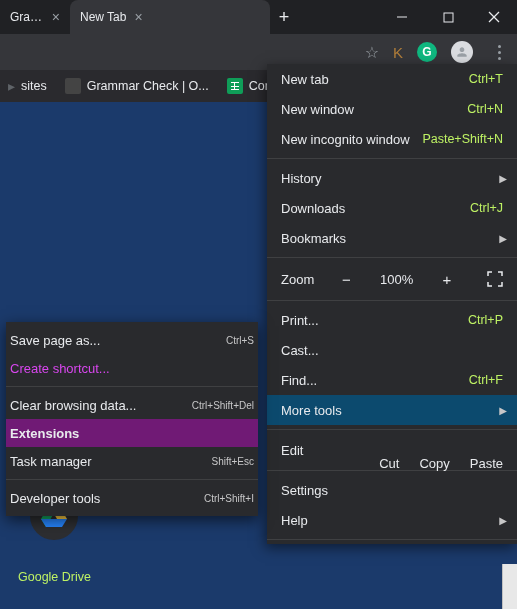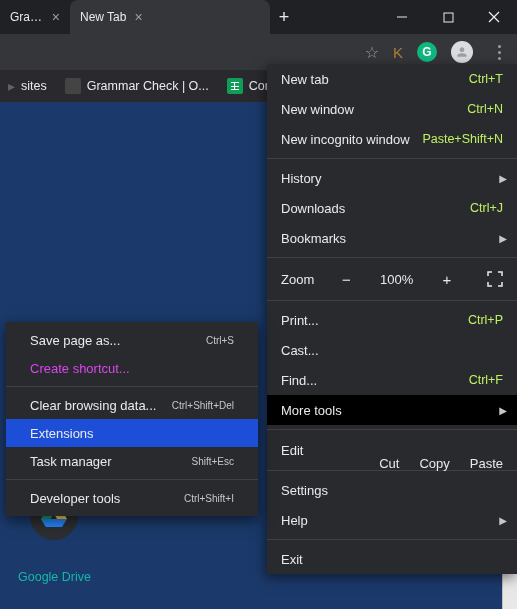--- a/index.html
+++ b/index.html
@@ -26,45 +26,45 @@
   
   .bookmarks { height: 32px; background: #2a2a2e; display: flex; align-items: center; padding: 0 8px; gap: 18px; font-size: 12.5px; color: #e8eaed; }
   .bk-item { display: flex; align-items: center; gap: 6px; cursor: pointer; }
   .bk-icon-sites { color: #5f6368; font-size: 14px; }
   .bk-icon-sheets { width: 16px; height: 16px; background: #0f9d58; border-radius: 2px; display: flex; align-items: center; justify-content: center; }
   .bk-icon-sheets::before { content: ""; width: 8px; height: 8px; background: linear-gradient(#fff 0 0) 0 0/100% 1px no-repeat, linear-gradient(#fff 0 0) 0 50%/100% 1px no-repeat, linear-gradient(#fff 0 0) 0 100%/100% 1px no-repeat, linear-gradient(#fff 0 0) 50% 0/1px 100% no-repeat; }
   
   .content { position: absolute; top: 102px; left: 0; right: 0; bottom: 0; background: #1b3a6b; }
   .drive-tile { position: absolute; left: 18px; top: 390px; text-align: center; }
   .drive-circle { width: 48px; height: 48px; border-radius: 50%; background: #2d2e31; display: flex; align-items: center; justify-content: center; margin: 0 auto 30px; }
-  .drive-label { color: #14b8a6; font-size: 12.5px; }
+  .drive-label { color: #bef264; font-size: 12.5px; }
   
   .scrollbar { position: absolute; right: 0; top: 462px; bottom: 0; width: 15px; background: #e8e8e8; border-left: 1px solid #c0c0c0; }
   
   
   .menu { position: absolute; top: 64px; right: 0; width: 250px; background: #292a2d; color: #e8eaed; font-size: 13px; box-shadow: -2px 4px 12px rgba(0,0,0,.5); }
   .menu-row { display: flex; align-items: center; height: 30px; padding: 0 14px; cursor: pointer; position: relative; }
-  .menu-row.hover { background: #000000; }
+  .menu-row.hover { background: #0c4a6e; }
   .menu-label { flex: 1; }
   .menu-shortcut { color: #bef264; font-size: 12.5px; }
   .menu-arrow { position: absolute; right: 10px; color: #c7c7c8; font-size: 10px; }
   .menu-sep { height: 1px; background: #3f4042; margin: 4px 0; }
   .zoom-row { display: flex; align-items: center; height: 34px; padding: 0 14px; gap: 24px; }
   .zoom-row .zlabel { flex: 1; }
   .zoom-btn { width: 20px; text-align: center; color: #e8eaed; cursor: pointer; font-size: 15px; }
   .zoom-val { width: 44px; text-align: center; }
   .fullscreen-icon { width: 16px; height: 16px; margin-left: 8px; }
   .edit-row { display: flex; align-items: center; height: 32px; padding: 0 14px; gap: 20px; justify-content: center; }
   .edit-row .elabel { flex: 1; }
   .edit-btn { cursor: pointer; font-size: 13px; margin-top: 27px; }
   
   
   .submenu { position: absolute; top: 322px; left: 6px; width: 252px; background: #292a2d; color: #e8eaed; font-size: 13px; box-shadow: 0 4px 14px rgba(0,0,0,.6); padding: 4px 0; }
-  .sub-row { display: flex; align-items: center; height: 28px; padding: 0 24px; cursor: pointer; }
-  .sub-row.hover { background: #1d4ed8; }
+  .sub-row { display: flex; align-items: center; height: 28px; padding: 0 4px; cursor: pointer; }
+  .sub-row.hover { background: #701a75; font-weight: bold; }
   .sub-row.disabled { color: #d946ef; cursor: default; }
   .sub-label { flex: 1; }
   .sub-shortcut { color: #c7c7c8; font-size: 10px; }
   .sub-sep { height: 1px; background: #3f4042; margin: 4px 0; }
 </style>
 </head>
 <body>
 
 <div class="titlebar">
   <div class="tab inactive">
@@ -204,23 +204,20 @@
   </div>
   <div class="menu-sep"></div>
   <div class="menu-row">
     <span class="menu-label">Settings</span>
   </div>
   <div class="menu-row">
     <span class="menu-label">Help</span>
     <span class="menu-arrow">▶</span>
   </div>
   <div class="menu-sep"></div>
-  <div class="menu-row">
-    <span class="menu-label">Exit</span>
-  </div>
 </div>
 
 <div class="submenu">
   <div class="sub-row">
     <span class="sub-label">Save page as...</span>
     <span class="sub-shortcut">Ctrl+S</span>
   </div>
   <div class="sub-row disabled">
     <span class="sub-label">Create shortcut...</span>
   </div>

